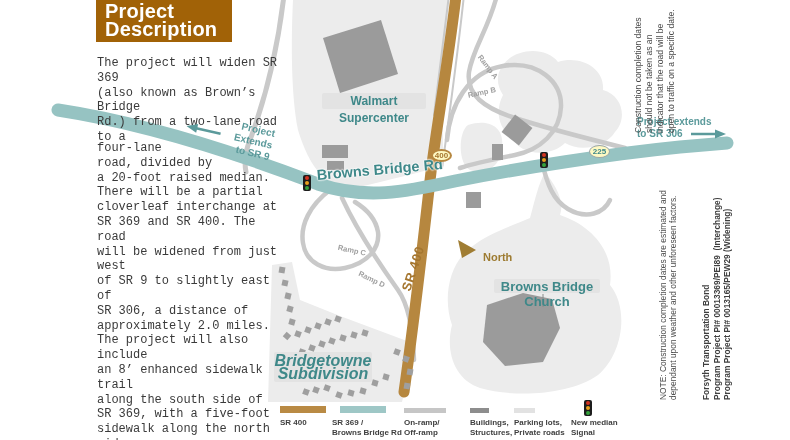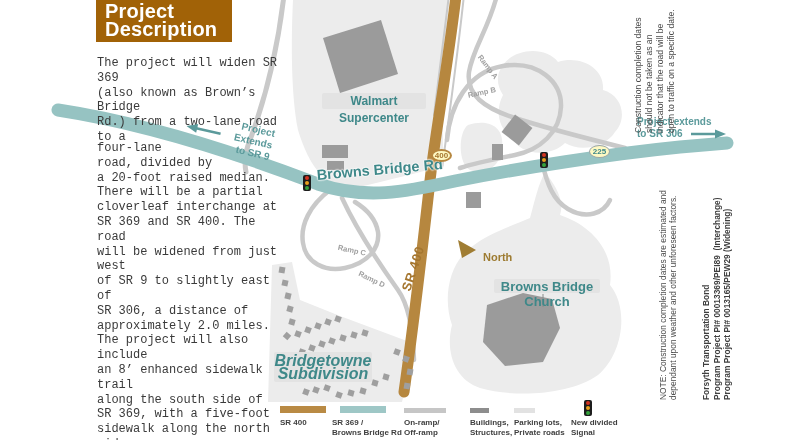--- a/index.html
+++ b/index.html
@@ -272,15 +272,15 @@
 
   <div class="sw sw-park"></div>
   <div class="leg-label" style="left:514px;">Parking lots,
 Private roads</div>
 
   <div class="tlight" style="left:584px;top:400px;">
     <i class="dot-r"></i>
       <i class="dot-y"></i>
       <i class="dot-g"></i>
   </div>
-  <div class="leg-label" style="left:571px;">New divided
+  <div class="leg-label" style="left:571px;">New median
 Signal</div>
 </div>
 
 </body></html>

